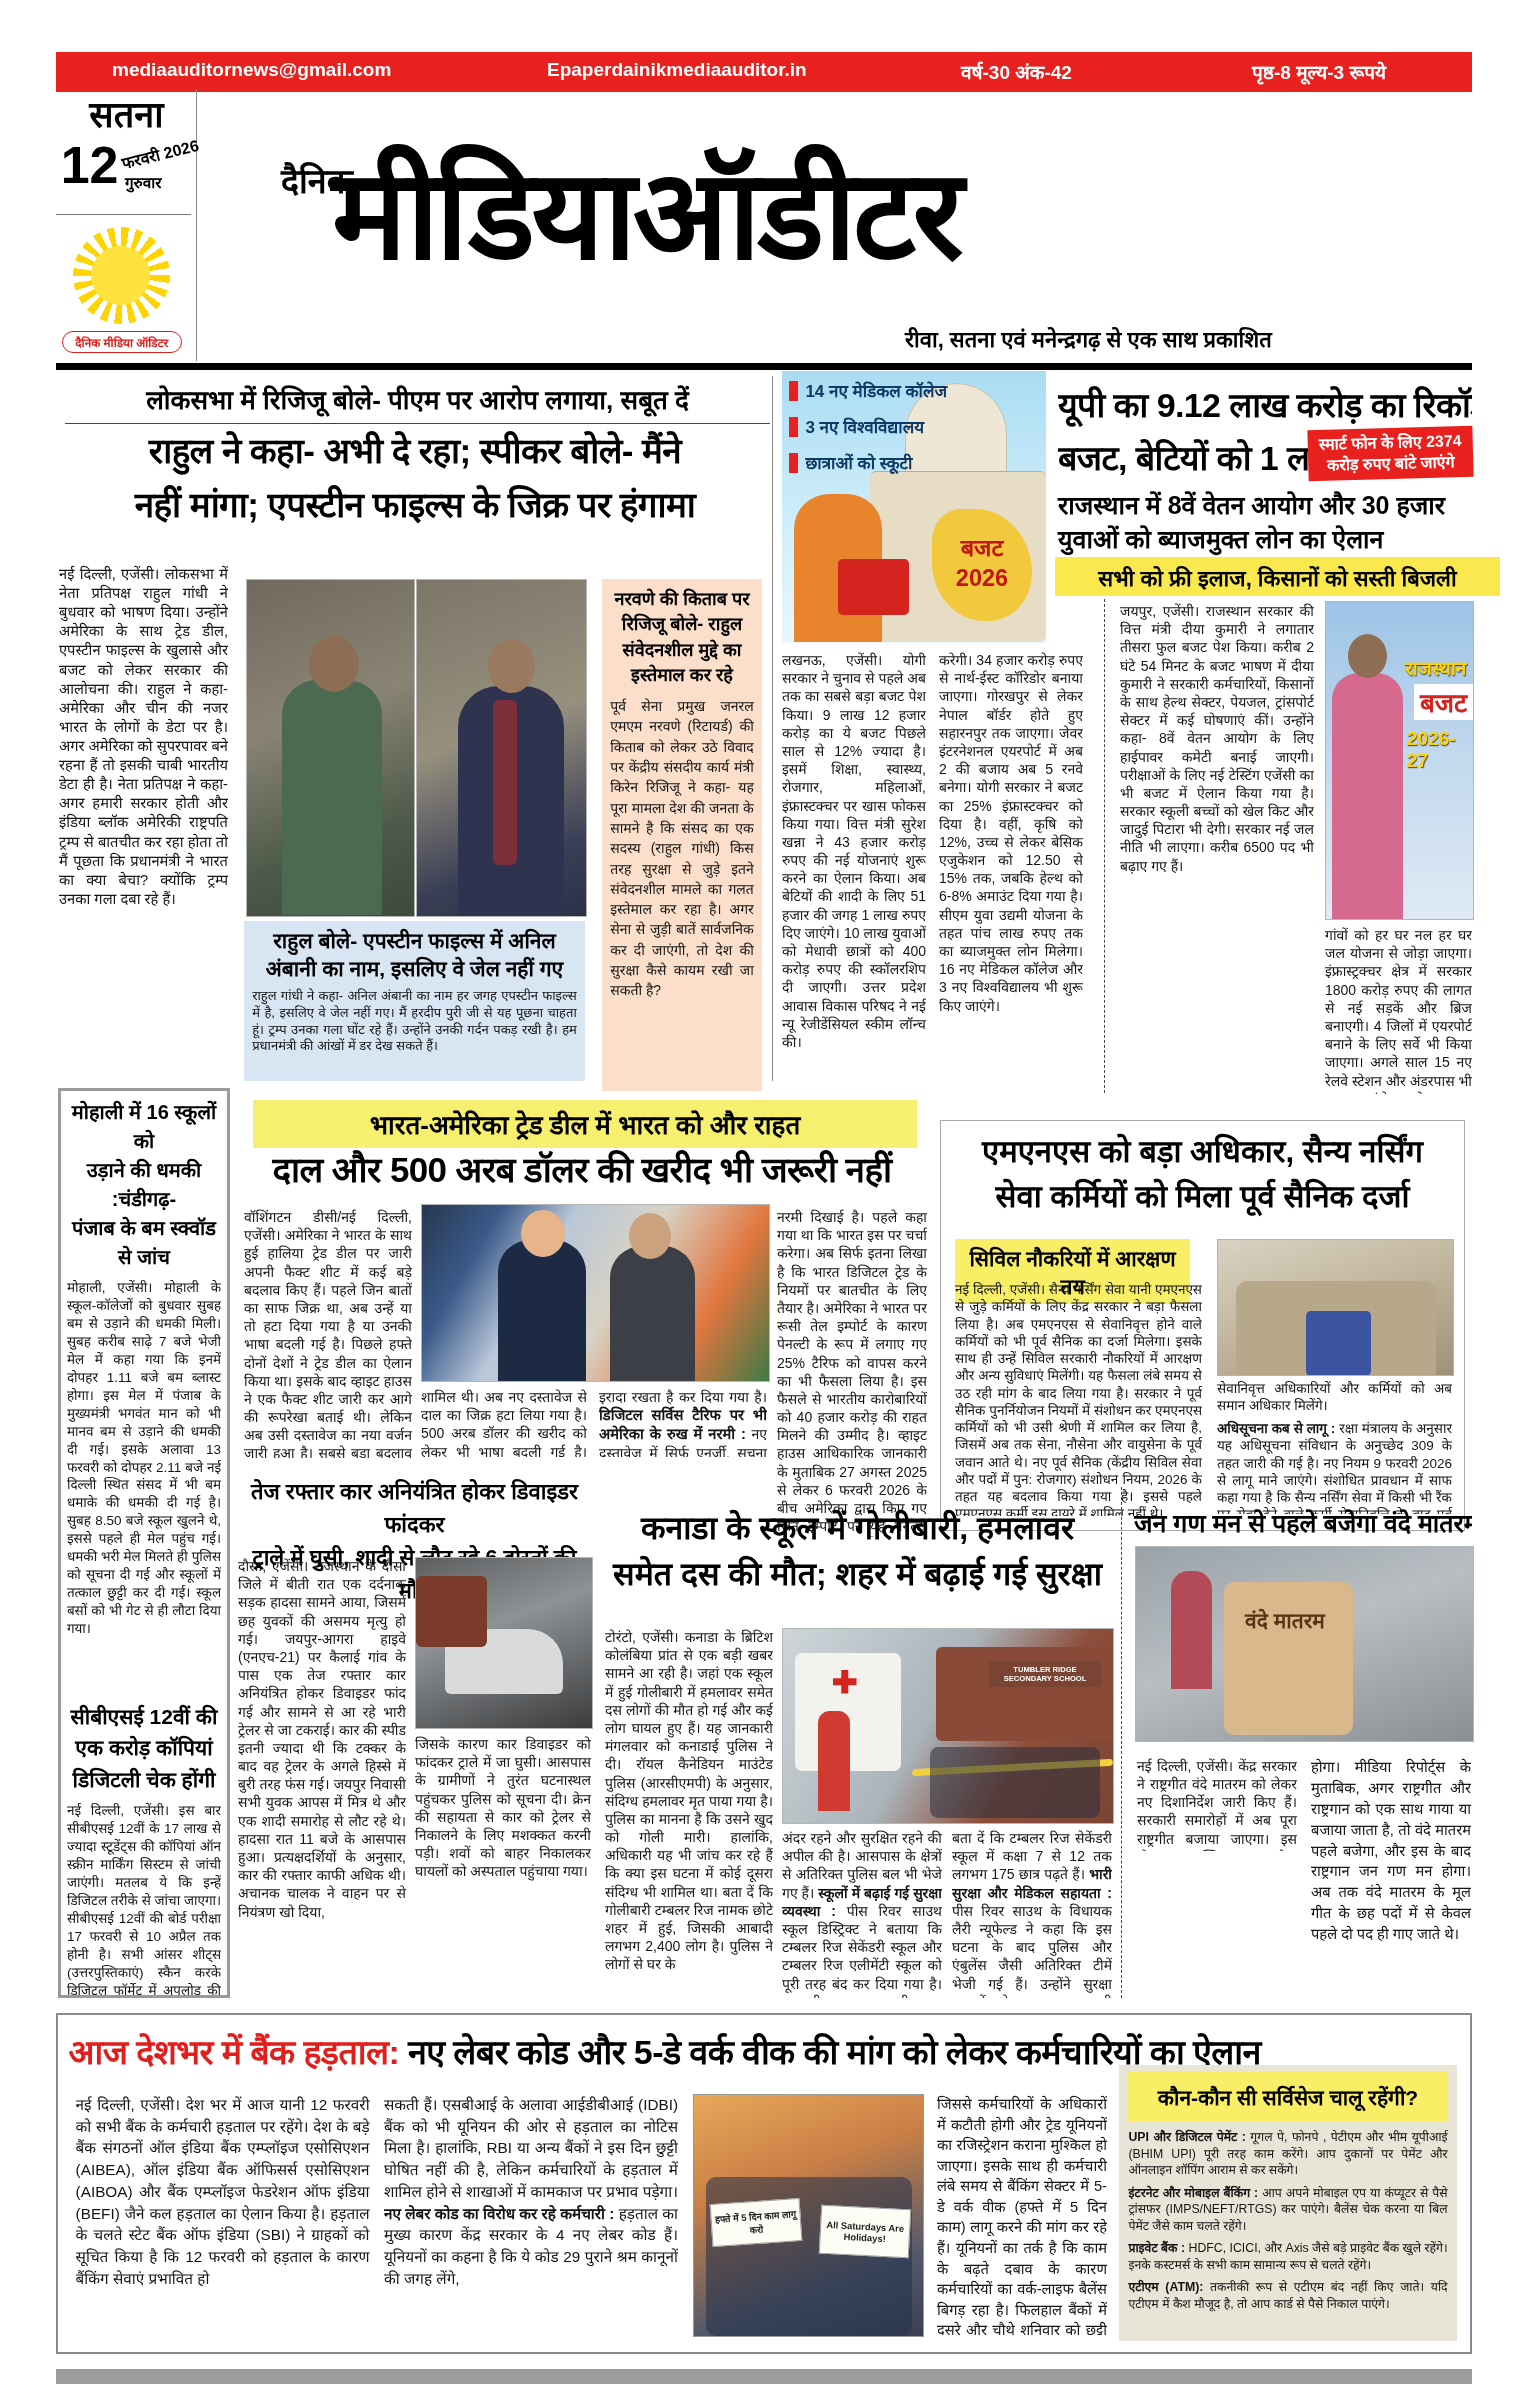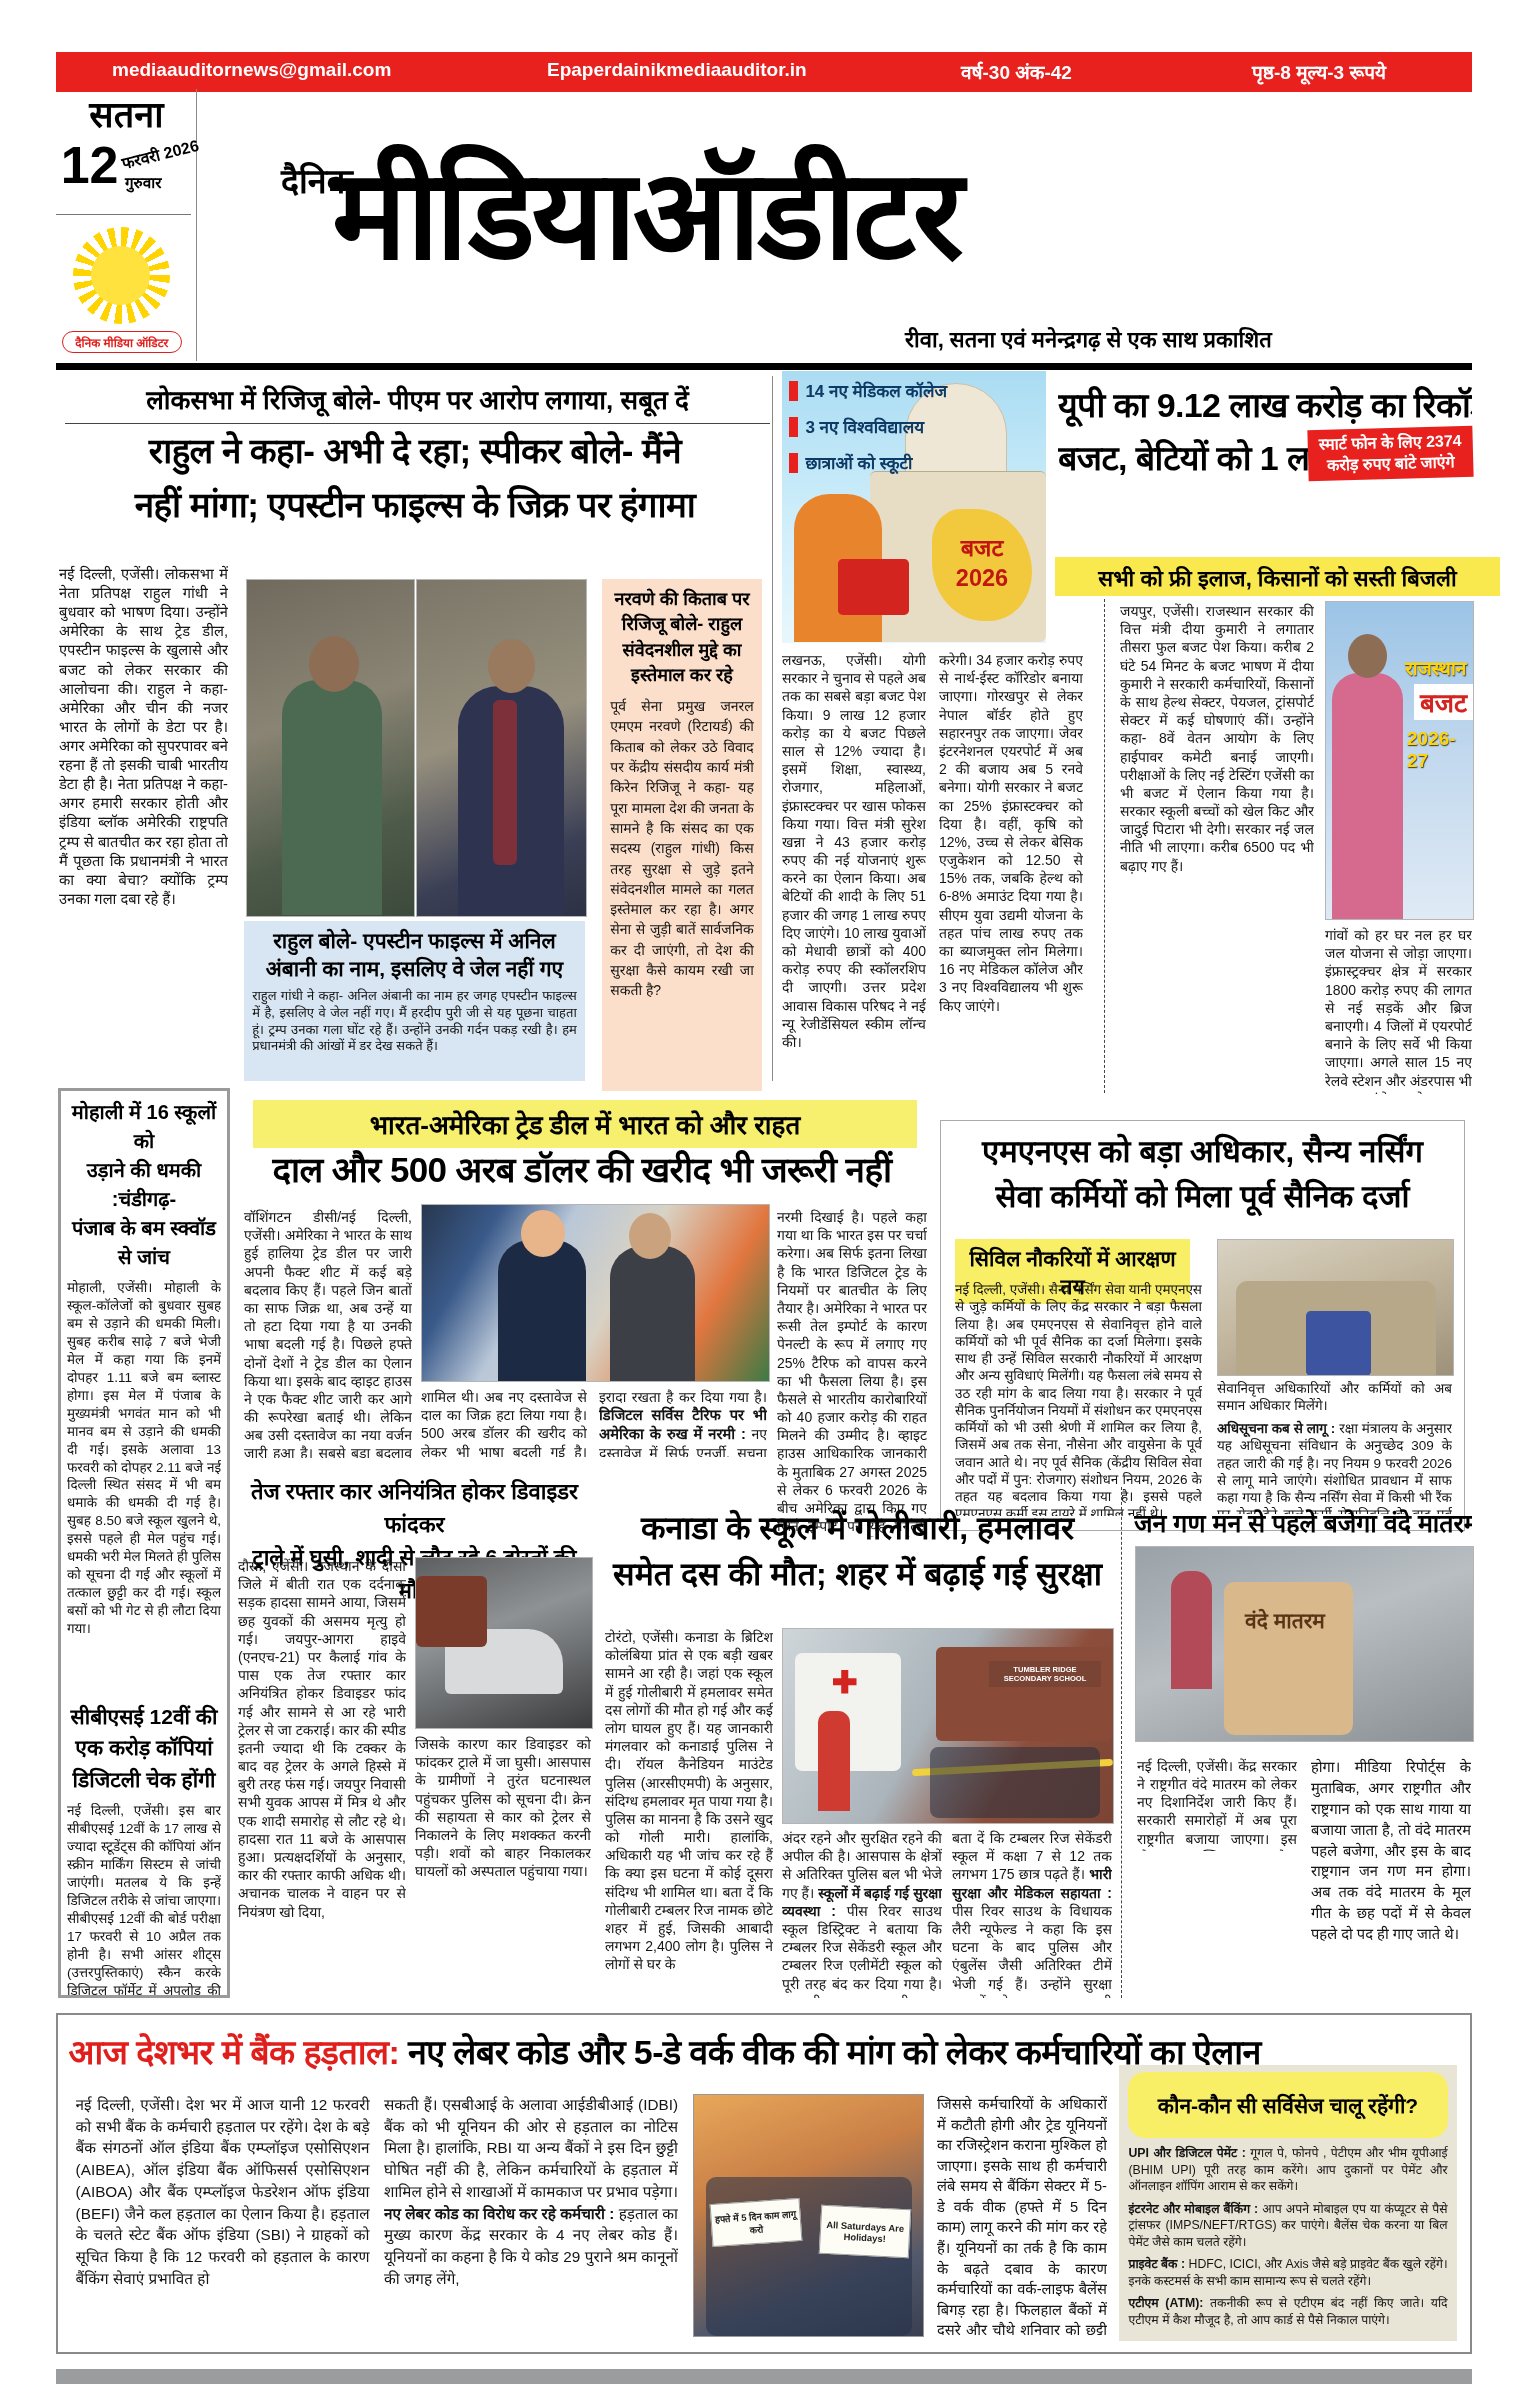--- a/index.html
+++ b/index.html
@@ -111,20 +111,21 @@
         <span class="hl" style="font-size:17px;color:#0e3a66;">छात्राओं को स्कूटी</span>
       </div>
     </div>
   </div>
 
   <div class="abs hl nowrap" style="left:1058px;top:381px;width:414px;font-size:34px;letter-spacing:-0.6px;">यूपी का 9.12 लाख करोड़ का रिकॉर्ड</div>
   <div class="abs hl nowrap" style="left:1058px;top:434px;width:253px;font-size:34px;letter-spacing:-0.6px;">बजट, बेटियों को 1 लाख</div>
   <div class="abs preline center" style="left:1308px;top:428px;width:165px;height:51px;background:#e8201e;color:#fff;font-weight:700;
               font-size:16px;line-height:1.35;transform:rotate(-1.5deg);padding-top:3.5px;box-sizing:border-box;">स्मार्ट फोन के लिए 2374
 करोड़ रुपए बांटे जाएंगे</div>
+  <div class="abs hl" style="left:1058px;top:489px;width:414px;font-size:25px;line-height:1.35;">राजस्थान में 8वें वेतन आयोग और 30 हजार युवाओं को ब्याजमुक्त लोन का ऐलान</div>
   <div class="abs hl center yellowband nowrap" style="left:1055px;top:557px;width:445px;font-size:22px;padding:4.7px 0;">सभी को फ्री इलाज, किसानों को सस्ती बिजली</div>
 
   <div class="abs bt" style="left:782px;top:651px;width:144px;height:442px;">लखनऊ, एजेंसी। योगी सरकार ने चुनाव से पहले अब तक का सबसे बड़ा बजट पेश किया। 9 लाख 12 हजार करोड़ का ये बजट पिछले साल से 12% ज्यादा है। इसमें शिक्षा, स्वास्थ्य, रोजगार, महिलाओं, इंफ्रास्टक्चर पर खास फोकस किया गया। वित्त मंत्री सुरेश खन्ना ने 43 हजार करोड़ रुपए की नई योजनाएं शुरू करने का ऐलान किया। अब बेटियों की शादी के लिए 51 हजार की जगह 1 लाख रुपए दिए जाएंगे। 10 लाख युवाओं को मेधावी छात्रों को 400 करोड़ रुपए की स्कॉलरशिप दी जाएगी। उत्तर प्रदेश आवास विकास परिषद ने नई न्यू रेजीडेंसियल स्कीम लॉन्च की।</div>
   <div class="abs bt" style="left:939px;top:651px;width:144px;height:442px;">करेगी। 34 हजार करोड़ रुपए से नार्थ-ईस्ट कॉरिडोर बनाया जाएगा। गोरखपुर से लेकर नेपाल बॉर्डर होते हुए सहारनपुर तक जाएगा। जेवर इंटरनेशनल एयरपोर्ट में अब 2 की बजाय अब 5 रनवे बनेगा। योगी सरकार ने बजट का 25% इंफ्रास्टक्चर को दिया है। वहीं, कृषि को 12%, उच्च से लेकर बेसिक एजुकेशन को 12.50 से 15% तक, जबकि हेल्थ को 6-8% अमाउंट दिया गया है। सीएम युवा उद्यमी योजना के तहत पांच लाख रुपए तक का ब्याजमुक्त लोन मिलेगा। 16 नए मेडिकल कॉलेज और 3 नए विश्वविद्यालय भी शुरू किए जाएंगे।</div>
   <div class="abs dashed" style="left:1104px;top:599px;height:494px;"></div>
   <div class="abs bt" style="left:1120px;top:602px;width:194px;height:491px;">जयपुर, एजेंसी। राजस्थान सरकार की वित्त मंत्री दीया कुमारी ने लगातार तीसरा फुल बजट पेश किया। करीब 2 घंटे 54 मिनट के बजट भाषण में दीया कुमारी ने सरकारी कर्मचारियों, किसानों के साथ हेल्थ सेक्टर, पेयजल, ट्रांसपोर्ट सेक्टर में कई घोषणाएं कीं। उन्होंने कहा- 8वें वेतन आयोग के लिए हाईपावर कमेटी बनाई जाएगी। परीक्षाओं के लिए नई टेस्टिंग एजेंसी का भी बजट में ऐलान किया गया है। सरकार स्कूली बच्चों को खेल किट और जादुई पिटारा भी देगी। सरकार नई जल नीति भी लाएगा। करीब 6500 पद भी बढ़ाए गए हैं।</div>
 
   <div class="photo" style="left:1325px;top:601px;width:147px;height:317px;background:linear-gradient(180deg,#9cc4e6 0%,#c3d9ee 50%,#dfeaf5 100%);">
     <div class="figure" style="left:5.9px;top:71px;width:71px;height:247px;background:#d66a8e;border-radius:26.4px 26.4px 0 0;"></div>
     <div class="figure" style="left:22px;top:32px;width:39px;height:44px;background:#8d6e55;border-radius:50%;"></div>
@@ -236,21 +237,21 @@
 
     <div class="photo" style="left:635px;top:79px;width:229px;height:241px;background:linear-gradient(160deg,#e8a75a 0%,#c97f46 35%,#51586b 75%,#3a4051 100%);border:0.6px solid #999;">
       <div class="figure" style="left:11.8px;top:82px;width:206px;height:159px;background:rgba(35,48,72,.55);border-radius:10.6px;"></div>
       <div class="placard" style="left:16.5px;top:106px;width:88px;height:41px;font-size:9.4px;transform:rotate(-4deg);">हफ्ते में 5 दिन काम लागू करो</div>
       <div class="placard" style="left:126px;top:112px;width:88px;height:47px;font-size:9.4px;transform:rotate(3deg);">All Saturdays Are Holidays!</div>
     </div>
 
     <div class="abs bt" style="left:879px;top:79px;width:170px;height:241px;font-size:14.7px;line-height:1.4;">जिससे कर्मचारियों के अधिकारों में कटौती होगी और ट्रेड यूनियनों का रजिस्ट्रेशन कराना मुश्किल हो जाएगा। इसके साथ ही कर्मचारी लंबे समय से बैंकिंग सेक्टर में 5-डे वर्क वीक (हफ्ते में 5 दिन काम) लागू करने की मांग कर रहे हैं। यूनियनों का तर्क है कि काम के बढ़ते दबाव के कारण कर्मचारियों का वर्क-लाइफ बैलेंस बिगड़ रहा है। फिलहाल बैंकों में दूसरे और चौथे शनिवार को छुट्टी रहती है, जिसे कर्मचारी हर शनिवार लागू करने की मांग कर रहे हैं।</div>
 
     <div class="abs beige" style="left:1061px;top:50px;width:338px;height:276px;padding:7px 9.4px;box-sizing:border-box;">
-      <div class="hl center yellowband" style="font-size:21px;padding:19px 0;background:#f9ef66;border-radius:17px;">कौन-कौन सी सर्विसेज चालू रहेंगी?</div>
+      <div class="hl center yellowband" style="font-size:21px;padding:11px 0;background:#f9ef66;">कौन-कौन सी सर्विसेज चालू रहेंगी?</div>
       <div class="bts" style="margin-top:7px;font-size:12.3px;line-height:1.35;">
         <b>UPI और डिजिटल पेमेंट :</b>
         <span>गूगल पे, फोनपे , पेटीएम और भीम यूपीआई (BHIM UPI) पूरी तरह काम करेंगे। आप दुकानों पर पेमेंट और ऑनलाइन शॉपिंग आराम से कर सकेंगे।</span>
       </div>
       <div class="bts" style="margin-top:5.9px;font-size:12.3px;line-height:1.35;">
         <b>इंटरनेट और मोबाइल बैंकिंग :</b>
         <span>आप अपने मोबाइल एप या कंप्यूटर से पैसे ट्रांसफर (IMPS/NEFT/RTGS) कर पाएंगे। बैलेंस चेक करना या बिल पेमेंट जैसे काम चलते रहेंगे।</span>
       </div>
       <div class="bts" style="margin-top:5.9px;font-size:12.3px;line-height:1.35;">
         <b>प्राइवेट बैंक :</b>

